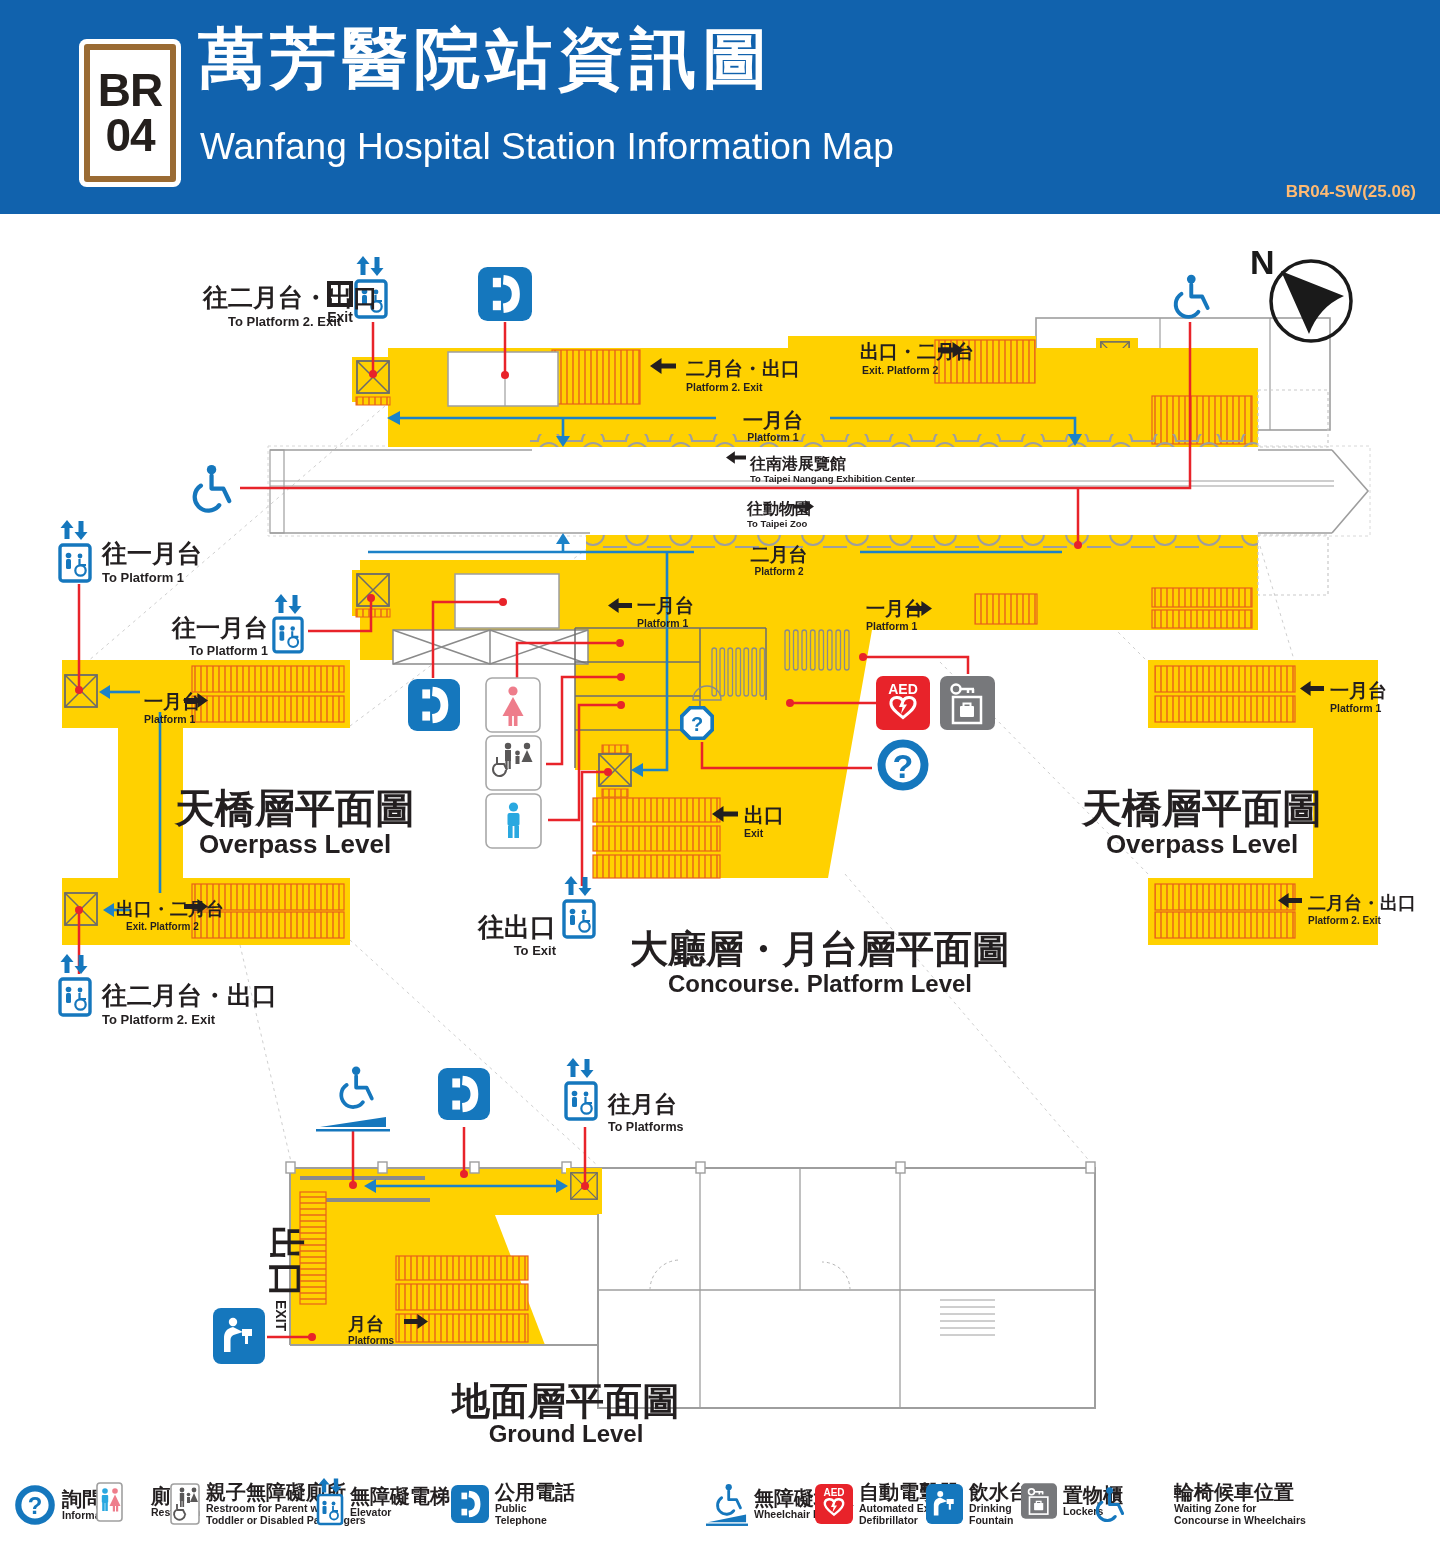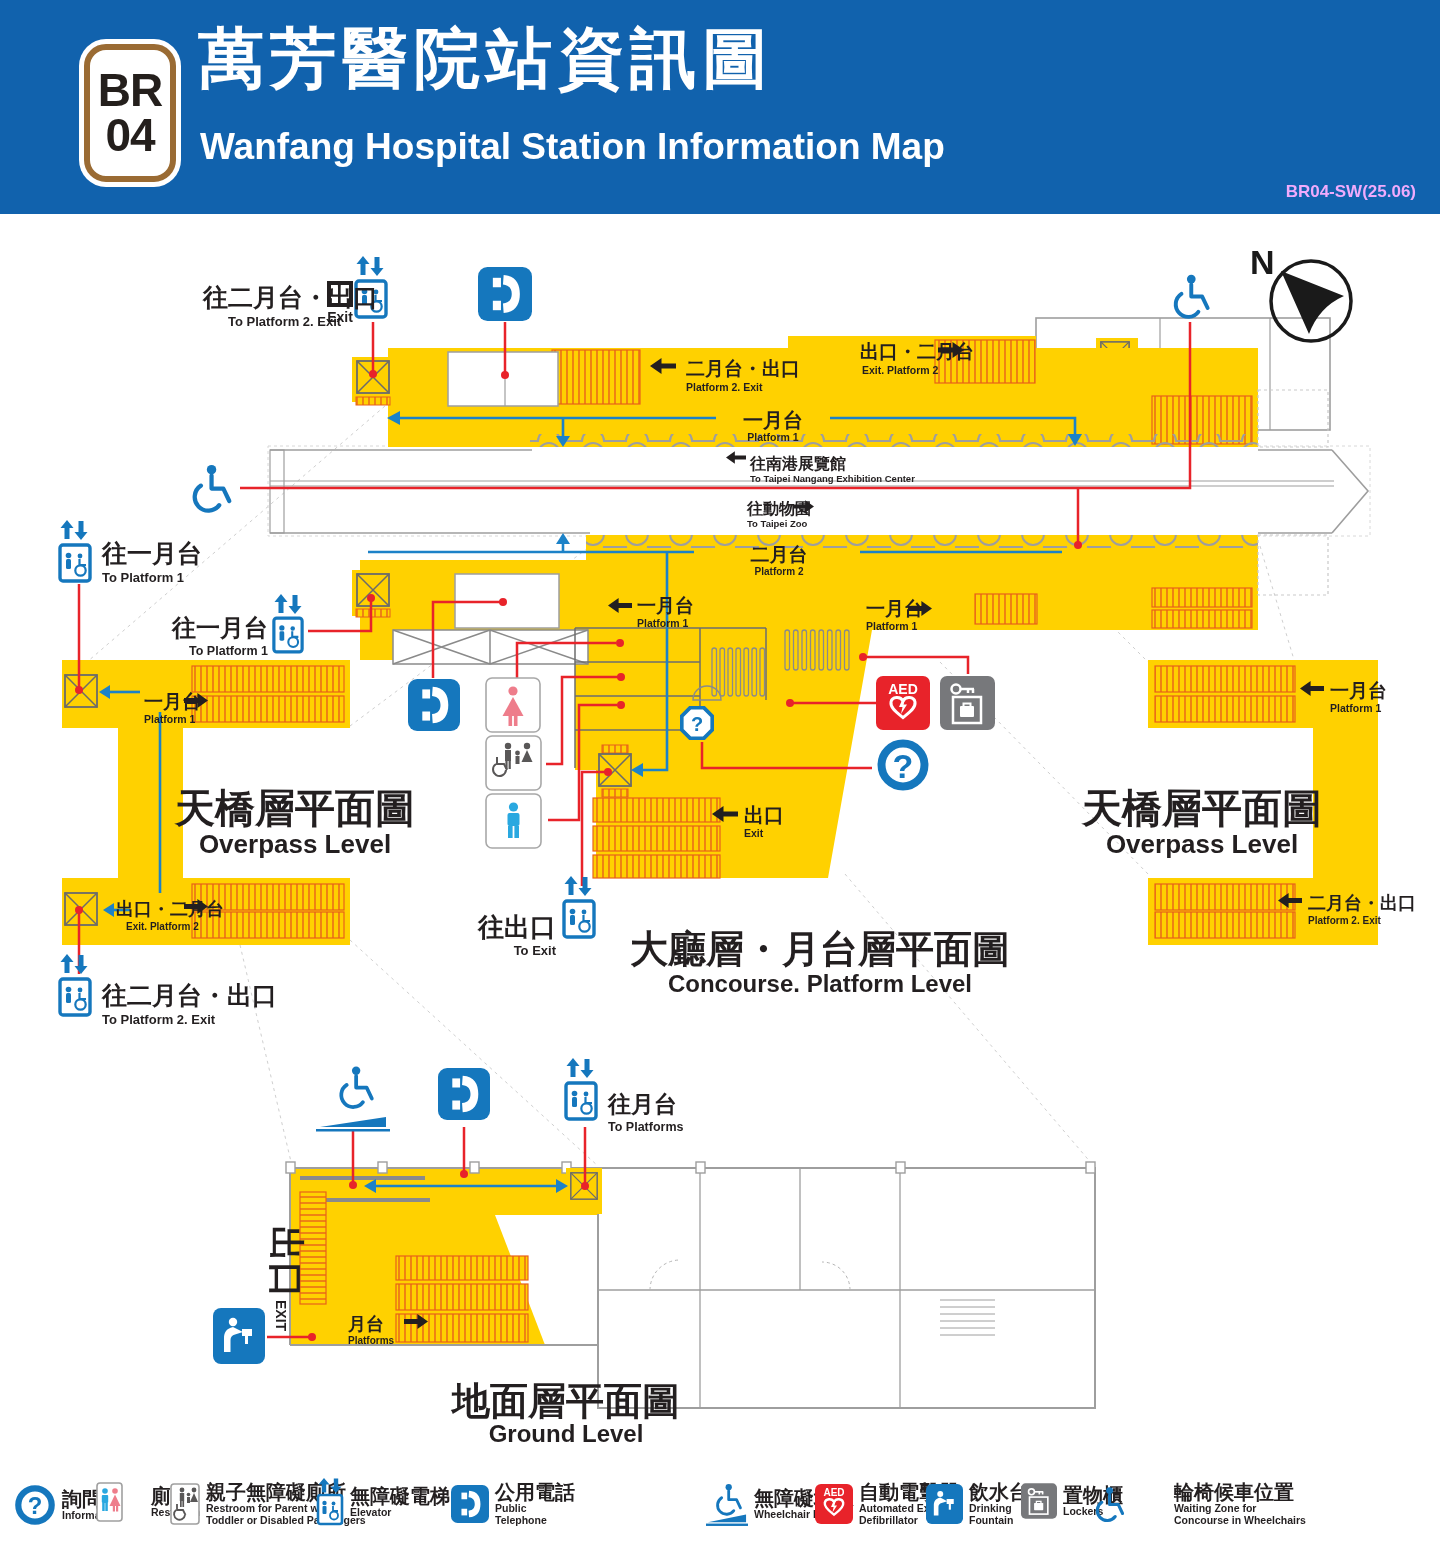--- a/index.html
+++ b/index.html
@@ -2,26 +2,26 @@
 <html><head>
 <meta charset="utf-8">
 <style>
   html,body{margin:0;padding:0;background:#fff;}
   body{width:1440px;height:1548px;position:relative;overflow:hidden;
        font-family:"Liberation Sans","DejaVu Sans",sans-serif;color:#231f20;}
   .abs{position:absolute;}
   
   #header{left:0;top:0;width:1440px;height:214px;background:#1162ad;}
   #badge{left:84px;top:44px;width:80px;height:126px;background:#fff;border:6px solid #9a6b33;
-         border-radius:22px;box-shadow:0 0 0 5px #fff;display:flex;flex-direction:column;
+         border-radius:3px;box-shadow:0 0 0 5px #fff;display:flex;flex-direction:column;
          align-items:center;justify-content:center;}
   #badge span{font-size:46px;font-weight:bold;line-height:.98;color:#241f1c;letter-spacing:-1px;}
   #title-zh{left:198px;top:14px;font-size:66px;font-weight:900;color:#fff;letter-spacing:6px;}
-  #title-en{left:200px;top:126px;font-size:37px;font-weight:bold;color:#fff;text-align:right;}
-  #version{right:24px;top:182px;font-size:17px;font-weight:bold;color:#f0abfc;}
+  #title-en{left:200px;top:126px;font-size:37px;font-weight:normal;color:#fff;text-align:right;}
+  #version{right:24px;top:182px;font-size:17px;font-weight:bold;color:#fdba74;}
   
   #map{left:0;top:0;}
   text{font-family:"Liberation Sans","DejaVu Sans",sans-serif;}
   .zh{font-weight:bold;fill:#231f20;}
   .en{font-weight:bold;fill:#231f20;}
   .wh{fill:#ffffff;}
   .bl{fill:#1577bd;}
   
   .lg-item{position:absolute;display:flex;align-items:center;gap:6px;}
   .lg-zh{font-size:20px;font-weight:bold;color:#231f20;line-height:1.05;white-space:nowrap;}

